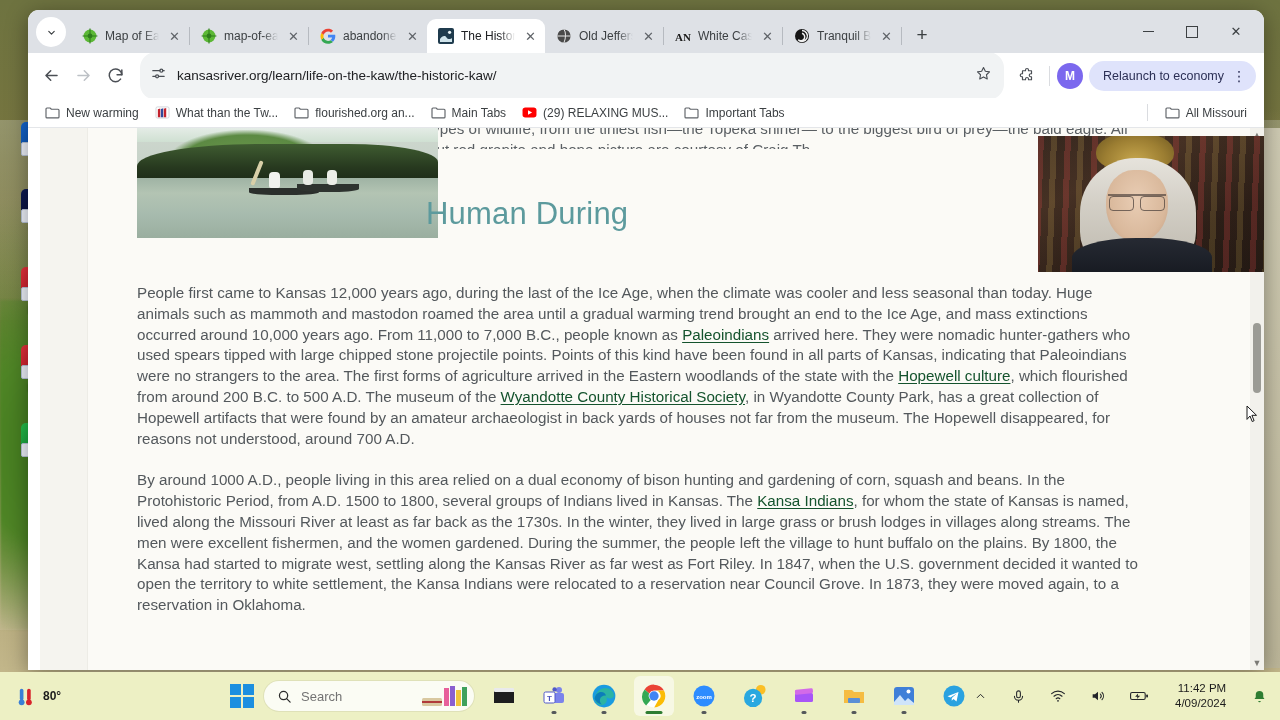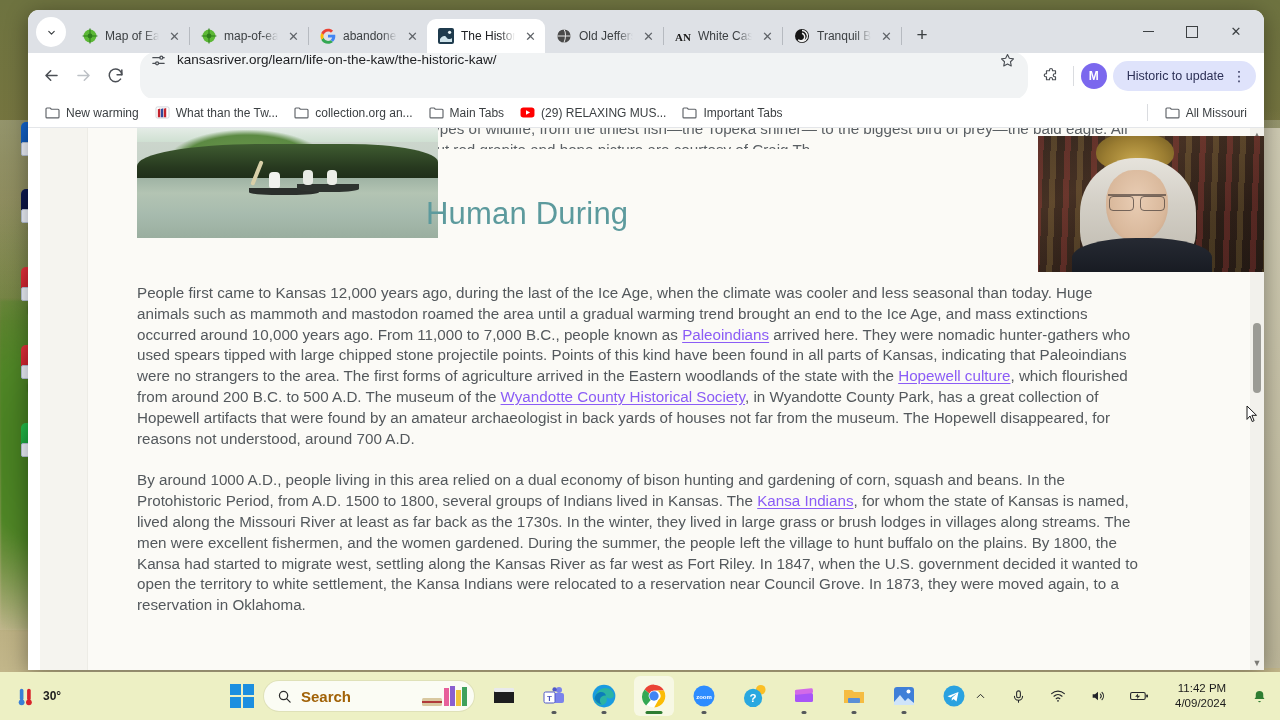--- a/index.html
+++ b/index.html
@@ -135,21 +135,21 @@
   }
   .tbtn {
     width: 30px; height: 30px; border-radius: 50%;
     display: flex; align-items: center; justify-content: center;
     color: #4b4f55; cursor: pointer; flex: none;
   }
   .tbtn.disabled { color: #bdc1c6; }
   .omnibox {
     flex: 1; height: 48px; margin: 0 6px 0 8px;
     background: #f1f3f4; border-radius: 16px;
-    display: flex; align-items: flex-start; gap: 10px; padding: 0 12px 0 10px;
+    display: flex; align-items: center; gap: 10px; padding: 0 12px 0 10px;
     min-width: 0; cursor: text;
   }
   .omnibox .urltext {
     font-size: 13.5px; color: #202124; flex: 1; min-width: 0;
     white-space: nowrap; overflow: hidden;
   }
   .omnibox .star { color: #4b4f55; flex: none; cursor: pointer; }
   .tb-sep { width:1px; height:20px; background:#dadce0; margin:0 5px; flex:none; }
   .avatar {
     width: 26px; height: 26px; border-radius: 50%;
@@ -225,21 +225,21 @@
 
   h1.section {
     font-size: 31px; font-weight: 400; color: #5c9a9d;
     position: absolute; left: 338px; top: 68px; letter-spacing: .2px;
   }
   .body-copy {
     position: absolute; left: 49px; top: 155px; width: 1003px;
     font-size: 15.2px; line-height: 20.8px; color: #53585c;
   }
   .body-copy p { margin-bottom: 21px; }
-  .body-copy a { color: #8b5cf6; text-underline-offset: 2px; }
+  .body-copy a { color: #14532d; text-underline-offset: 2px; }
 
   
   .page-scrollbar {
     position: absolute; right: 0; top: 0; bottom: 0; width: 14px;
     background: #f2f1ec; z-index: 3;
   }
   .page-scrollbar .thumb {
     position: absolute; left: 3px; width: 8px; top: 195px; height: 70px;
     background: #9b9b95; border-radius: 4px;
   }
@@ -320,21 +320,21 @@
     width: 24px; height: 24px; display: grid; grid-template-columns: 11px 11px;
     grid-template-rows: 11px 11px; gap: 2px; cursor: pointer; flex:none;
   }
   .winlogo i { background: #1b8fe0; display: block; }
   .searchbox {
     width: 210px; height: 30px; background: #fbfcf4;
     border-radius: 16px; display: flex; align-items: center; gap: 9px;
     padding: 0 6px 0 13px; cursor: text; flex: none;
     box-shadow: 0 0 0 1px rgba(0,0,0,.06);
   }
-  .searchbox .sp { font-size: 15px; color: #a16207; flex: 1; font-weight: bold; }
+  .searchbox .sp { font-size: 13px; color: #737373; flex: 1; }
   .books { width: 46px; height: 24px; flex: none; display:block; }
   .tbapp {
     width: 40px; height: 40px; border-radius: 6px; flex: none;
     display: flex; align-items: center; justify-content: center;
     position: relative; cursor: pointer;
   }
   .tbapp.active-app { background: rgba(255,255,255,.55); }
   .tbapp .dot {
     position: absolute; bottom: 2px; left: 50%; transform: translateX(-50%);
     width: 5px; height: 3px; border-radius: 2px; background: #55585a;
@@ -517,21 +517,21 @@
     </div>
 
     <div class="tbtn">
       <svg width="18" height="18" viewBox="0 0 24 24">
           <path d="M10 4a2 2 0 1 1 4 0v1h4v4h-1a2 2 0 1 0 0 4h1v4h-4v-1a2 2 0 1 0-4 0v1H6v-4H5a2 2 0 1 1 0-4h1V5h4z" fill="none" stroke="currentColor" stroke-width="1.6" stroke-linejoin="round"></path>
         </svg>
     </div>
     <div class="tb-sep"></div>
     <div class="avatar">M</div>
     <div class="relaunch">
-      <span>Historic to update</span>
+      <span>Relaunch to economy</span>
       <span class="kebab">⋮</span>
     </div>
   </div>
 
   <div class="bookmarks">
     <div class="bm">
       <svg class="ficon" viewBox="0 0 16 14">
           <path d="M1 3.2a1 1 0 0 1 1-1h3.6l1.2 1.3H14a1 1 0 0 1 1 1v7.3a1 1 0 0 1-1 1H2a1 1 0 0 1-1-1z" fill="none" stroke="#5f6368" stroke-width="1.25" stroke-linejoin="round"></path>
         </svg>
       <span>New warming</span>
@@ -542,21 +542,21 @@
         <path d="M3 12V3.5l2.6-.8V12z" fill="#c3232e"></path>
           <path d="M6.2 12V3.2l2.6-.8V12z" fill="#2f4a9c"></path>
           <path d="M9.4 12V2.9l2.6-.8V12z" fill="#c3232e"></path>
       </svg>
       <span>What than the Tw...</span>
     </div>
     <div class="bm">
       <svg class="ficon" viewBox="0 0 16 14">
           <path d="M1 3.2a1 1 0 0 1 1-1h3.6l1.2 1.3H14a1 1 0 0 1 1 1v7.3a1 1 0 0 1-1 1H2a1 1 0 0 1-1-1z" fill="none" stroke="#5f6368" stroke-width="1.25" stroke-linejoin="round"></path>
         </svg>
-      <span>collection.org an...</span>
+      <span>flourished.org an...</span>
     </div>
     <div class="bm">
       <svg class="ficon" viewBox="0 0 16 14">
           <path d="M1 3.2a1 1 0 0 1 1-1h3.6l1.2 1.3H14a1 1 0 0 1 1 1v7.3a1 1 0 0 1-1 1H2a1 1 0 0 1-1-1z" fill="none" stroke="#5f6368" stroke-width="1.25" stroke-linejoin="round"></path>
         </svg>
       <span>Main Tabs</span>
     </div>
     <div class="bm">
       <svg class="ficon" viewBox="0 0 16 14">
         <rect x="0.5" y="1.5" width="15" height="11" rx="3" fill="#ff0000"></rect>
@@ -639,21 +639,21 @@
 
 <div id="taskbar">
 
   <div class="weather">
     <svg width="20" height="22" viewBox="0 0 22 24">
       <rect x="2" y="4" width="4" height="13" rx="2" fill="#3a7fd5"></rect>
         <circle cx="4" cy="19" r="3.2" fill="#3a7fd5"></circle>
       <rect x="10" y="4" width="4" height="13" rx="2" fill="#d8232a"></rect>
         <circle cx="12" cy="19" r="3.2" fill="#d8232a"></circle>
     </svg>
-    <span class="temp">30°</span>
+    <span class="temp">80°</span>
   </div>
 
   <div class="tb-center">
     <div class="winlogo">
         <i></i>
         <i></i>
         <i></i>
         <i></i>
       </div>
 

